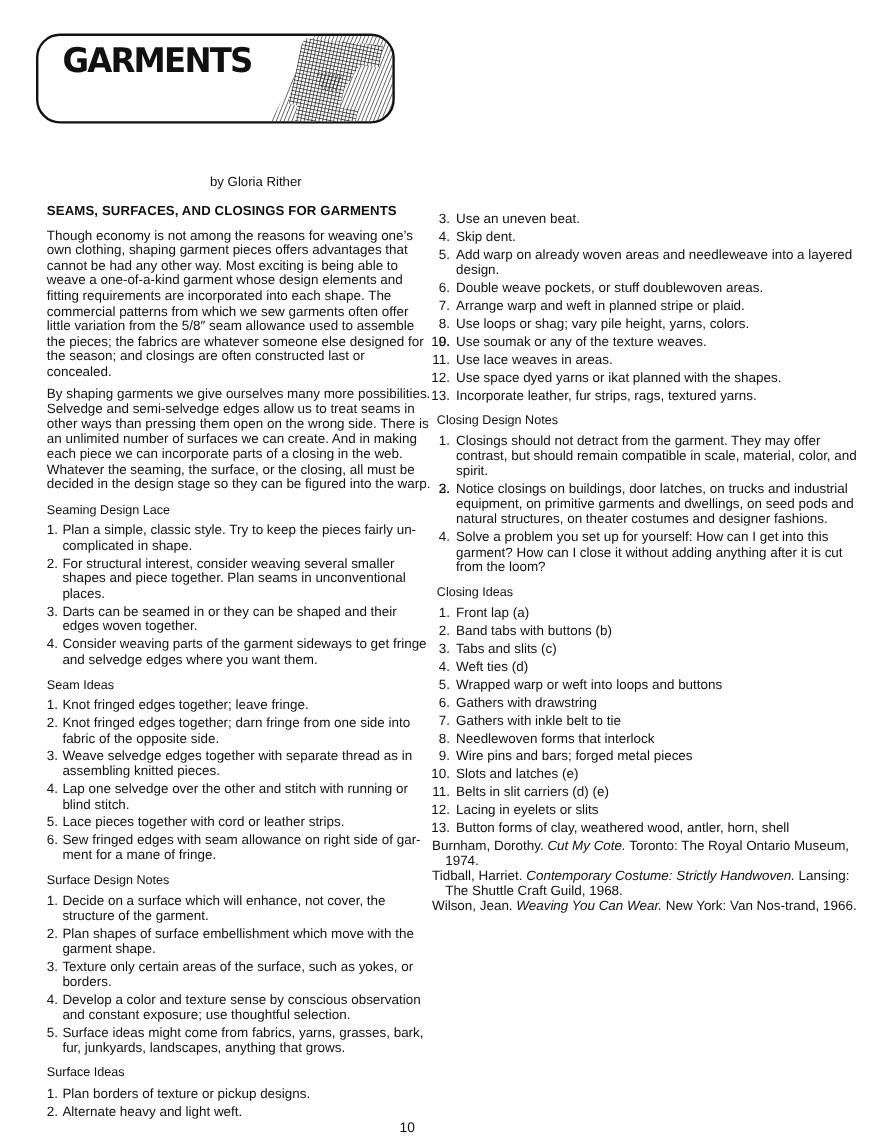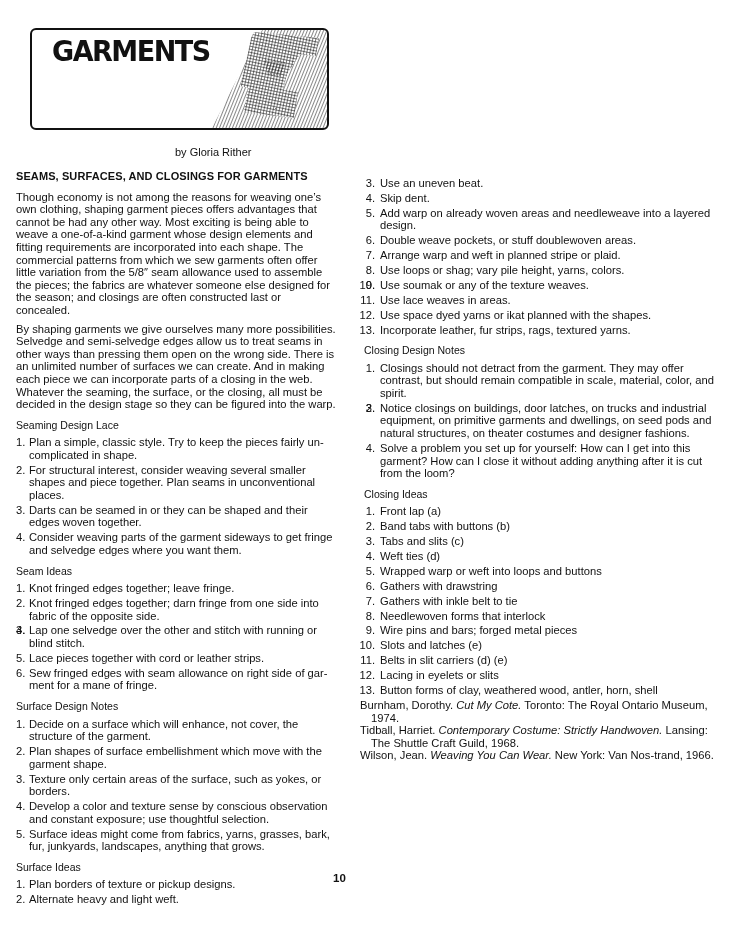--- a/index.html
+++ b/index.html
@@ -1,48 +1,48 @@
 <!DOCTYPE html>
 <html><head>
 <meta charset="utf-8">
 <style>
   html, body { margin:0; padding:0; background:#ffffff; }
   body { width:733px; height:951px; position:relative; overflow:hidden;
          font-family:"Liberation Sans", sans-serif; color:#111; }
 
   
-  .header-box { position:absolute; left:30px; top:28px; width:299px; height:102px;
-                border:2px solid #111; border-radius:6px; overflow:hidden; box-sizing:border-box; }
+  .header-box { position:absolute; left:30px; top:28px; width:299px; height:75px;
+                border:2px solid #111; border-radius:20px; overflow:hidden; box-sizing:border-box; }
   .header-title { position:absolute; left:20px; top:5px; font-family:"DejaVu Sans", sans-serif;
                   font-weight:bold; font-size:27px; letter-spacing:-1.5px; color:#111;
                   transform:scaleY(1.05); transform-origin:left top; }
   .weave-svg { position:absolute; left:0; top:0; width:299px; height:98px; }
 
   .byline { position:absolute; left:175px; top:146px; font-size:11px; }
 
   .col { position:absolute; font-size:11.2px; line-height:12.6px; }
-  .col-left { left:16px; top:170px; width:320px; }
+  .col-left { left:39px; top:170px; width:320px; }
   .col-right { left:358px; top:177px; width:360px; }
 
   .sec-head-main { font-weight:bold; font-size:11px; letter-spacing:0.1px; margin-bottom:8px; }
   .para { margin:0 0 6px 0; }
   .sub-head { font-weight:normal; font-size:10.5px; margin:8px 0 5px 0; }
   ol.items { list-style:none; margin:0; padding:0; }
   ol.items li { position:relative; padding-left:13px; margin-bottom:2.3px; }
   ol.items li .num { position:absolute; left:0; top:0; width:10px; text-align:left; }
   .col-right ol.items li { padding-left:22px; }
   .col-right ol.items li .num { left:0; width:17px; text-align:right; }
   .col-right .sub-head { margin-left:6px; }
   .col-right .closing-design li, .col-right .closing-ideas li { }
 
   .bib { margin:0; padding:0; list-style:none; margin-left:2px; }
   .bib li { padding-left:11px; text-indent:-11px; margin-bottom:0; }
   .bib i { font-style:italic; }
 
-  .page-number { position:absolute; left:333px; top:872px; font-weight:bold; font-size:11.5px; }
+  .page-number { position:absolute; left:333px; top:934px; font-weight:normal; font-size:11.5px; }
 </style>
 </head>
 <body>
 
 <div class="header-box">
   <svg class="weave-svg" viewBox="0 0 299 98" preserveAspectRatio="none">
     <defs>
       <clipPath id="band">
         <polygon points="230,0 299,0 299,98 180,98"></polygon>
       </clipPath>
@@ -79,21 +79,21 @@
     <li><span class="num">1.</span><span>Plan a simple, classic style.  Try to keep the pieces fairly un-complicated in shape.</span></li>
     <li><span class="num">2.</span><span>For structural interest, consider weaving several smaller shapes and piece together.  Plan seams in unconventional places.</span></li>
     <li><span class="num">3.</span><span>Darts can be seamed in or they can be shaped and their edges woven together.</span></li>
     <li><span class="num">4.</span><span>Consider weaving parts of the garment sideways to get fringe and selvedge edges where you want them.</span></li>
   </ol>
 
   <div class="sub-head">Seam Ideas</div>
   <ol class="items">
     <li><span class="num">1.</span><span>Knot fringed edges together; leave fringe.</span></li>
     <li><span class="num">2.</span><span>Knot fringed edges together; darn fringe from one side into fabric of the opposite side.</span></li>
-    <li><span class="num">3.</span></li>
+    <li><span class="num">3.</span><span>Weave selvedge edges together with separate thread as in assembling knitted pieces.</span></li>
     <li><span class="num">4.</span><span>Lap one selvedge over the other and stitch with running or blind stitch.</span></li>
     <li><span class="num">5.</span><span>Lace pieces together with cord or leather strips.</span></li>
     <li><span class="num">6.</span><span>Sew fringed edges with seam allowance on right side of gar-ment for a mane of fringe.</span></li>
   </ol>
 
   <div class="sub-head">Surface Design Notes</div>
   <ol class="items">
     <li><span class="num">1.</span><span>Decide on a surface which will enhance, not cover, the structure of the garment.</span></li>
     <li><span class="num">2.</span><span>Plan shapes of surface embellishment which move with the garment shape.</span></li>
     <li><span class="num">3.</span><span>Texture only certain areas of the surface, such as yokes, or borders.</span></li>

